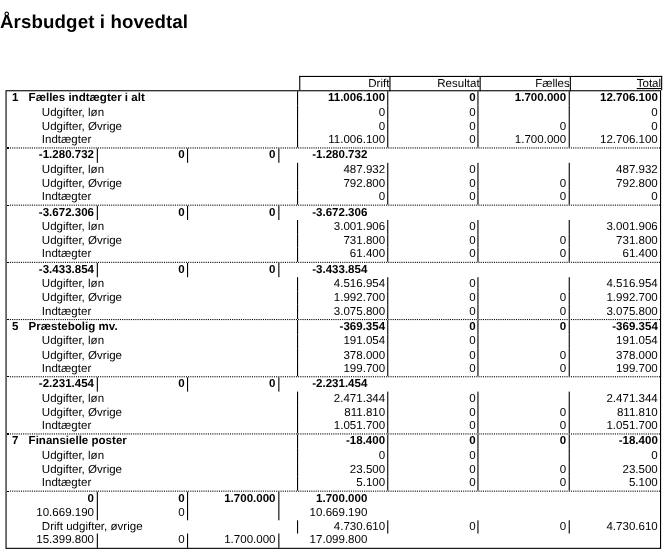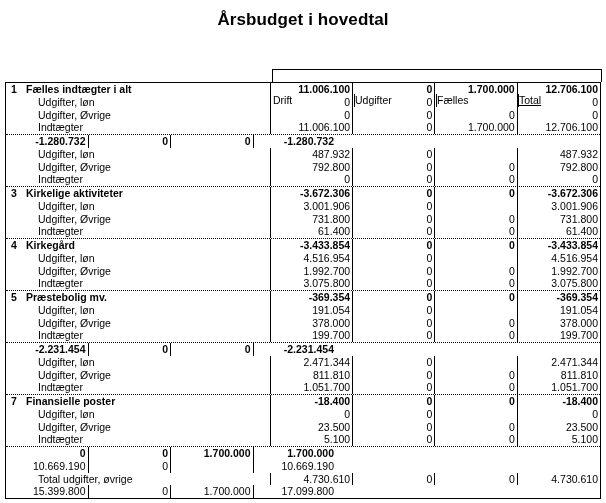--- a/index.html
+++ b/index.html
@@ -1,23 +1,23 @@
 <!DOCTYPE html>
 <html><head>
 <meta charset="utf-8">
 <style>
   html, body { margin: 0; padding: 0; background: #ffffff; }
   body { width: 606px; height: 503px; position: relative; overflow: hidden;
          font-family: "Liberation Sans", sans-serif; color: #000; }
-  .title { position: absolute; left: 0; width: 606px; top: 10px; text-align: center;
+  .title { position: absolute; left: 0; width: 606px; top: 10px; text-align: left;
            font-size: 17px; font-weight: bold; letter-spacing: 0.1px; }
   .hdr { position: absolute; top: 69px; left: 272px; height: 13px; display: flex;
          border: 1px solid #000; border-bottom: none; box-sizing: border-box; }
-  .hdr .hc { width: 82px; height: 13px; box-sizing: border-box; text-align: left;
-             font-size: 10.5px; line-height: 13px; border-right: 1px solid #000; margin-top: 24px; }
+  .hdr .hc { width: 82px; height: 13px; box-sizing: border-box; text-align: right;
+             font-size: 10.5px; line-height: 13px; border-right: 1px solid #000; }
   .hdr .hc:last-child { border-right: none; text-decoration: underline; }
   .tbl { position: absolute; top: 82px; left: 5px; width: 596px; border: 1.5px solid #000;
          box-sizing: border-box; }
   .grp { position: relative; border-bottom: 1px dotted #000; }
   .grp:last-child { border-bottom: none; }
   .row { display: flex; height: 12.75px; font-size: 10.5px; line-height: 12.75px; }
   .lbl { width: 265.5px; box-sizing: border-box; padding-left: 5px; white-space: nowrap; overflow: hidden;
          border-right: 1.5px solid #000; }
   .lbl .num { display: inline-block; width: 15px; font-weight: bold; }
   .lbl.head { font-weight: bold; }
@@ -27,21 +27,21 @@
   .c:last-child { border-right: none; }
   .row.bold .c { font-weight: bold; }
 </style>
 </head>
 <body>
 
 <div class="title">Årsbudget i hovedtal</div>
 
 <div class="hdr">
   <div class="hc">Drift</div>
-  <div class="hc">Udgifter</div>
+  <div class="hc">Resultat</div>
   <div class="hc">Fælles</div>
   <div class="hc">Total</div>
 </div>
 
 <div class="tbl" id="tbl">
     <div class="grp">
       <div class="row bold">
         <div class="lbl head"><span class="num">1</span><span>Fælles indtægter i alt</span></div>
         <div class="c">11.006.100</div>
         <div class="c">0</div>
@@ -94,21 +94,20 @@
       <div class="row">
         <div class="lbl sub">Indtægter</div>
         <div class="c">0</div>
         <div class="c">0</div>
         <div class="c">0</div>
         <div class="c">0</div>
       </div>
     </div>
     <div class="grp">
       <div class="row bold">
-        <div class="lbl head"><span class="num">3</span><span>Kirkelige aktiviteter</span></div>
         <div class="c">-3.672.306</div>
         <div class="c">0</div>
         <div class="c">0</div>
         <div class="c">-3.672.306</div>
       </div>
       <div class="row">
         <div class="lbl sub">Udgifter, løn</div>
         <div class="c">3.001.906</div>
         <div class="c">0</div>
         <div class="c"></div>
@@ -124,21 +123,20 @@
       <div class="row">
         <div class="lbl sub">Indtægter</div>
         <div class="c">61.400</div>
         <div class="c">0</div>
         <div class="c">0</div>
         <div class="c">61.400</div>
       </div>
     </div>
     <div class="grp">
       <div class="row bold">
-        <div class="lbl head"><span class="num">4</span><span>Kirkegård</span></div>
         <div class="c">-3.433.854</div>
         <div class="c">0</div>
         <div class="c">0</div>
         <div class="c">-3.433.854</div>
       </div>
       <div class="row">
         <div class="lbl sub">Udgifter, løn</div>
         <div class="c">4.516.954</div>
         <div class="c">0</div>
         <div class="c"></div>
@@ -255,21 +253,21 @@
         <div class="c">1.700.000</div>
         <div class="c">1.700.000</div>
       </div>
       <div class="row">
         <div class="c">10.669.190</div>
         <div class="c">0</div>
         <div class="c"></div>
         <div class="c">10.669.190</div>
       </div>
       <div class="row">
-        <div class="lbl sub">Total udgifter, øvrige</div>
+        <div class="lbl sub">Drift udgifter, øvrige</div>
         <div class="c">4.730.610</div>
         <div class="c">0</div>
         <div class="c">0</div>
         <div class="c">4.730.610</div>
       </div>
       <div class="row">
         <div class="c">15.399.800</div>
         <div class="c">0</div>
         <div class="c">1.700.000</div>
         <div class="c">17.099.800</div>

